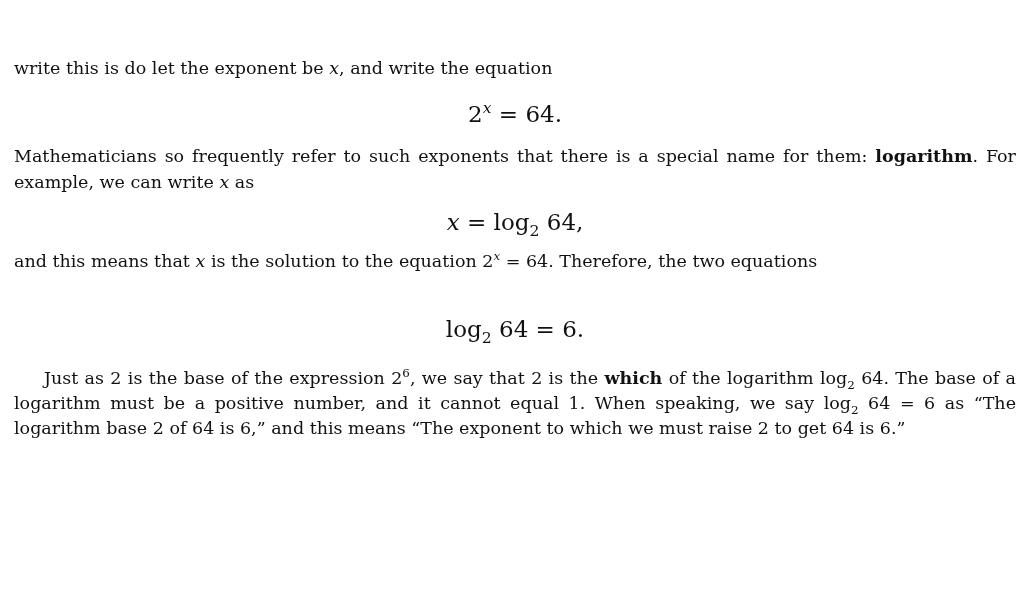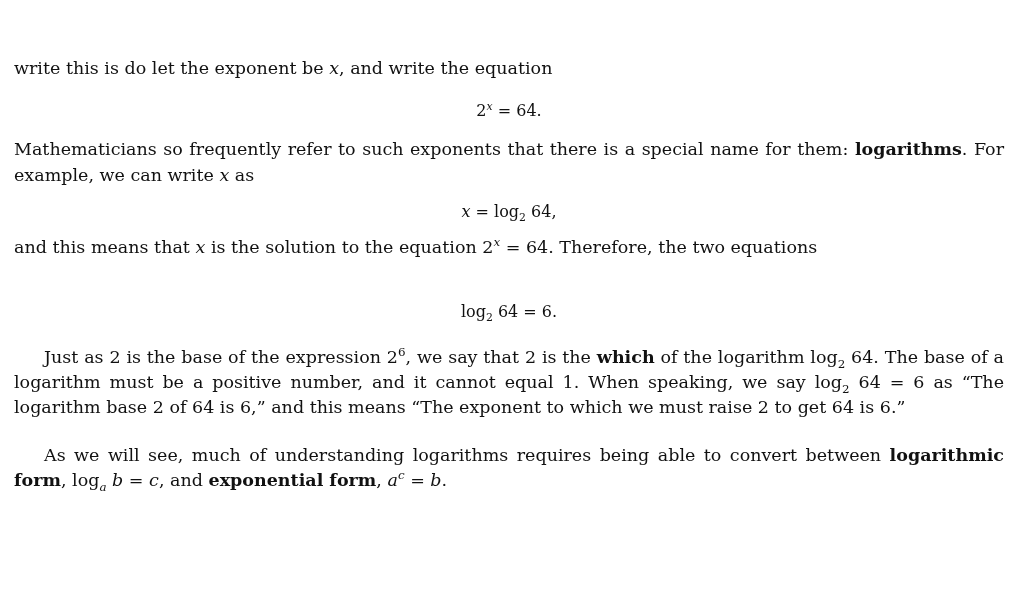--- a/index.html
+++ b/index.html
@@ -12,37 +12,37 @@
     height: 593px;
     font-family: "DejaVu Serif", serif;
     color: #111111;
     overflow: hidden;
   }
   .page {
     position: relative;
     width: 1018px;
     height: 593px;
     box-sizing: border-box;
-    padding: 56px 14px 0 14px;
+    padding: 56px 2px 0 14px;
   }
   .para {
     font-size: 17.5px;
     line-height: 1.45;
     text-align: left;
     margin: 0;
   }
   .para.justify {
     text-align: justify;
   }
   .indent {
     text-indent: 30px;
   }
   .eq {
     text-align: center;
-    font-size: 16px;
+    font-size: 23px;
     margin: 0;
   }
   .gap-a { height: 20px; }
   .gap-b { height: 17px; }
   .gap-c { height: 14px; }
   .gap-d { height: 12px; }
   .gap-e { height: 24px; }
   .gap-f { height: 22px; }
   i.var {
     font-style: italic;
@@ -75,21 +75,21 @@
 
   <div class="gap-a"></div>
 
   <div class="eq">
     2<sup><i class="var">x</i></sup> = 64.
   </div>
 
   <div class="gap-b"></div>
 
   <p class="para justify">
-    Mathematicians so frequently refer to such exponents that there is a special name for them: <b class="bold">logarithms</b>.
+    Mathematicians so frequently refer to such exponents that there is a special name for them: <b class="bold">logarithm</b>.
     For example, we can write <i class="var">x</i> as
   </p>
 
   <div class="gap-c"></div>
 
   <div class="eq">
     <i class="var">x</i> = log<sub>2</sub> 64,
   </div>
 
   <div class="gap-c"></div>
@@ -113,18 +113,14 @@
   <div class="gap-e"></div>
 
   <p class="para justify indent">
     Just as 2 is the base of the expression 2<sup>6</sup>, we say that 2 is the <b class="bold">which</b> of the logarithm log<sub>2</sub> 64. The base
     of a logarithm must be a positive number, and it cannot equal 1. When speaking, we say log<sub>2</sub> 64 = 6 as
     “The logarithm base 2 of 64 is 6,” and this means “The exponent to which we must raise 2 to get 64 is 6.”
   </p>
 
   <div class="gap-f"></div>
 
-  <p class="para justify indent">
-    As we will see, much of understanding logarithms requires being able to convert between <b class="bold">logarithmic
-    form</b>, log<sub><i class="var">a</i></sub> <i class="var">b</i> = <i class="var">c</i>, and <b class="bold">exponential form</b>, <i class="var">a</i><sup><i class="var">c</i></sup> = <i class="var">b</i>.
-  </p>
 
 </div>
 
 </body></html>

